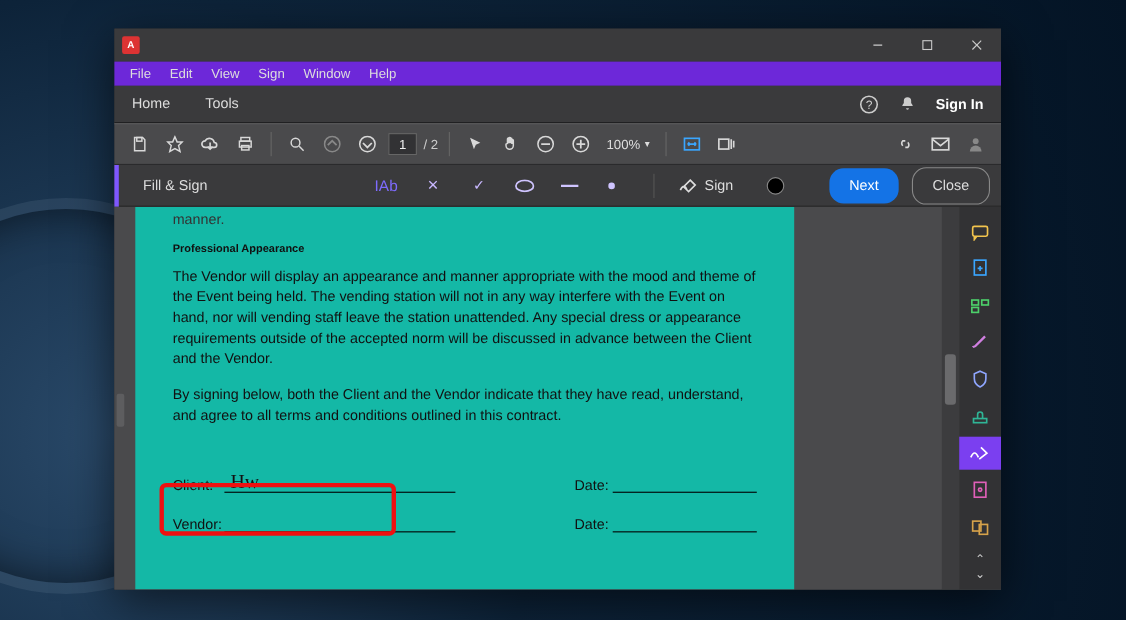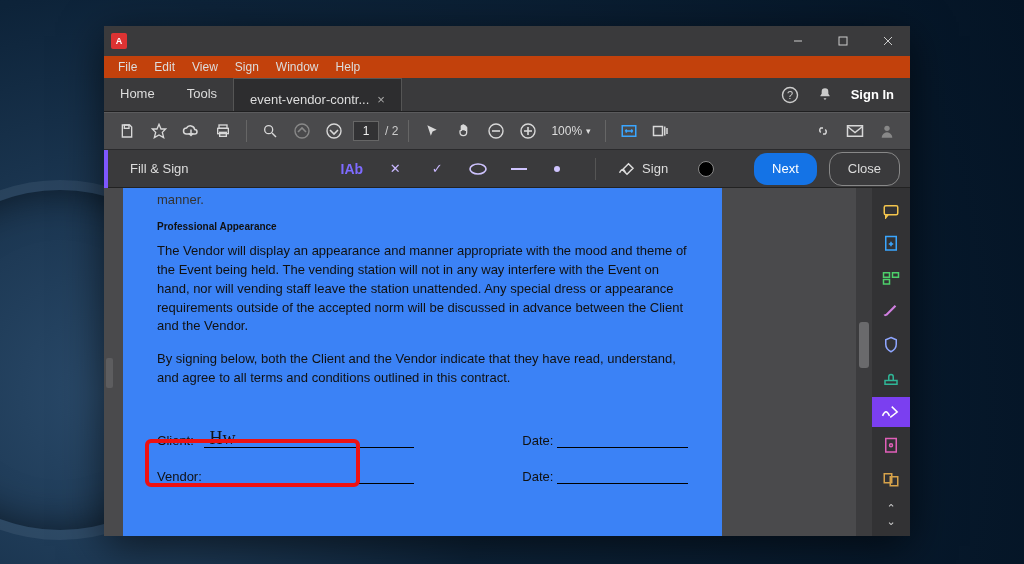--- a/index.html
+++ b/index.html
@@ -42,21 +42,21 @@
     margin: 0 7px 0 7px;
     display:flex; align-items:center; justify-content:center;
     color:#fff; font-size:9px; font-weight:bold;
   }
   .titlebar .title { flex: 0 0 auto; }
   .titlebar .spacer { flex: 1; }
   .win-btn { width: 45px; height: 30px; display:flex; align-items:center; justify-content:center; color:#ccc; font-size:11px;}
   
   .menubar {
     height: 22px;
-    background: #c2410c;
+    background: #6d28d9;
     display:flex; align-items:center;
     padding: 0 6px; gap: 1px;
     color:#ddd; font-size:12px;
   }
   .menubar span { padding: 2px 8px; }
   
   .tabs {
     height: 34px;
     background: #3a3a3c;
     display:flex; align-items:stretch;
@@ -102,21 +102,21 @@
     display:flex; align-items:center;
     padding: 0 10px;
     color:#ddd; font-size:13px;
     border-bottom:1px solid #222;
     gap:12px;
   }
   .fsbar .accent {
     width:4px; height:38px; background:#7e57ff; margin:-0px 10px 0 -10px;
   }
   .fs-center { flex:0 0 auto; margin-left:140px; display:flex; align-items:center; gap:22px; color:#c9b8ff;}
-  .fs-center .iab { color:#7e6bff; font-weight:700; font-size:14px;}
+  .fs-center .iab { color:#7e6bff; font-weight:400; font-size:14px;}
   .fs-center .tool { width:20px; text-align:center;}
   .fs-sep { width:1px; height:22px; background:#555;}
   .sign-tool { display:flex; align-items:center; gap:6px; color:#ddd;}
   .ink-dot { width:16px; height:16px; background:#000; border-radius:50%; border:1px solid #888; margin-left:8px;}
   .fsbar .grow{flex:1;}
   .btn {
     height:28px; padding:16px 18px; border-radius:13px; display:flex; align-items:center; font-size:13px;
   }
   .btn.primary { background:#1473e6; color:#fff; }
   .btn.secondary { border:1px solid #888; color:#ddd;}
@@ -125,21 +125,21 @@
     flex:1; display:flex; background:#4a4a4c; position:relative; overflow:hidden;
   }
   .left-gutter { width:11px; background:#4a4a4c; position:relative;}
   .left-gutter .handle{
     position:absolute; left:2px; top:170px; width:7px; height:30px; background:#5d5d5f; border-radius:2px;
   }
   .page-wrap{
     flex:1; background:#4a4a4c; overflow:hidden; position:relative; padding: 0 0 0 8px;
   }
   .page {
-    background:#3b82f6; color:#111;
+    background:#14b8a6; color:#111;
     width: 599px;
     margin: 0;
     padding: 4px 34px 30px 34px;
     font-family: Verdana, Arial, sans-serif;
     font-size: 13px;
     position:relative;
     min-height: 350px;
   }
   .page .cut { color:#333; }
   .page h4 { font-size:10px; font-weight:bold; margin:14px 0 10px 0; }
@@ -211,24 +211,20 @@
     <span>Edit</span>
     <span>View</span>
     <span>Sign</span>
     <span>Window</span>
     <span>Help</span>
   </div>
 
   <div class="tabs">
     <div class="tab">Home</div>
     <div class="tab">Tools</div>
-    <div class="tab doc">
-      <span>event-vendor-contr...</span>
-      <span class="tab-x">×</span>
-    </div>
     <div class="spacer"></div>
     <div class="right">
       <span>
         <svg width="18" height="18">
             <circle cx="9" cy="9" r="7.5" fill="none" stroke="#ccc" stroke-width="1.4"></circle>
             <text x="9" y="13" text-anchor="middle" font-size="11" fill="#ccc">?</text>
           </svg>
       </span>
       <span>
         <svg width="16" height="16" viewBox="0 0 24 24" fill="#ccc">

